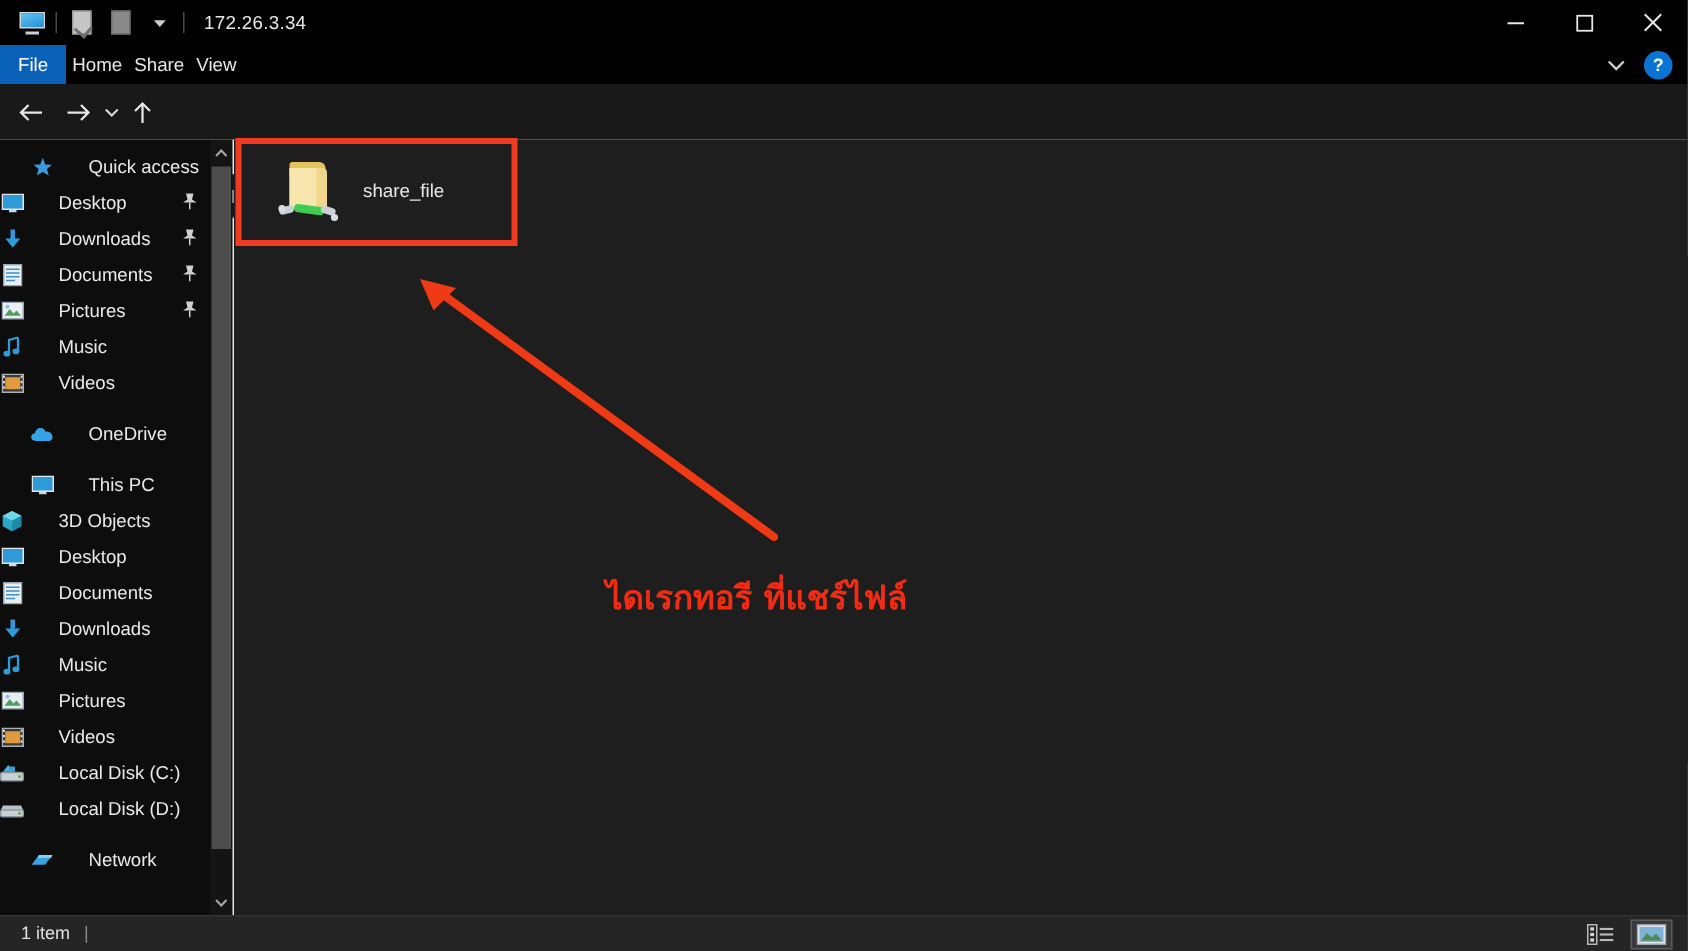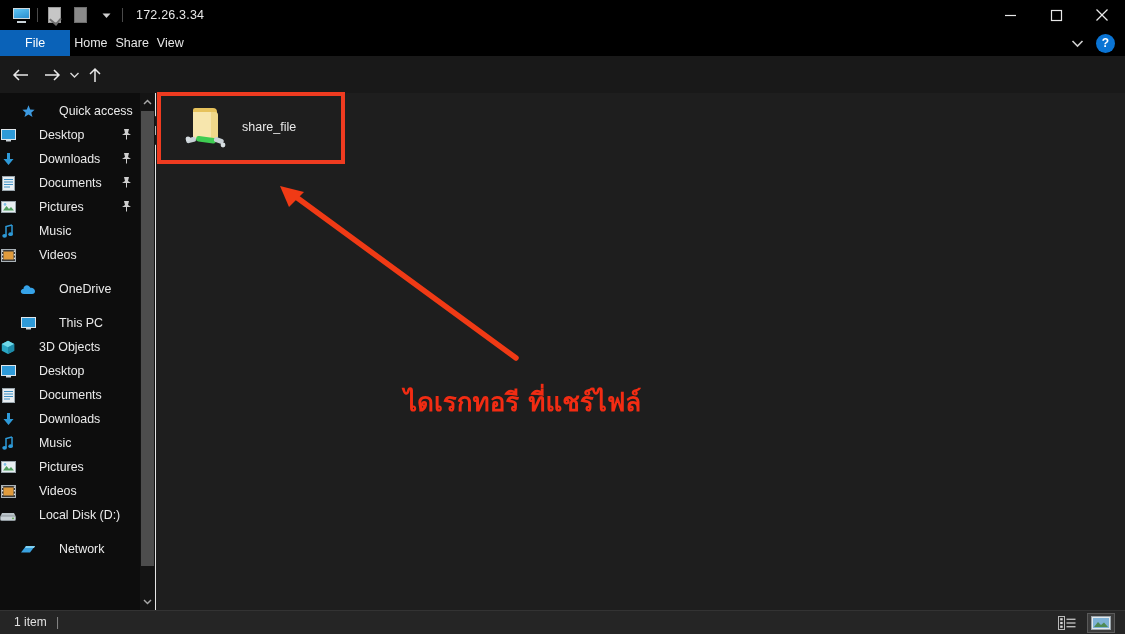--- a/index.html
+++ b/index.html
@@ -32,21 +32,21 @@
   .wincontrols { position: absolute; right: 0; top: 0; display: flex; height: 30px; }
   .wc { width: 46px; height: 30px; display: flex; align-items: center; justify-content: center; }
   .wc svg { display:block; }
 
   
   .ribbon {
     position: absolute; left: 0; top: 30px; width: 1125px; height: 26px;
     background: #000; display: flex; align-items: stretch;
   }
   .tab { height: 26px; display:flex; align-items:center; padding: 0 4px; color: #e6e6e6; font-size: 12.5px; }
-  .tab.file { background: #0a62b8; color: #fff; padding: 0 25px; }
+  .tab.file { background: #0a62b8; color: #fff; padding: 0 12px; }
   .ribbon-right { position: absolute; right: 2px; top: 0; height: 26px; display: flex; align-items: center; gap: 6px; }
   .collapse-chev { width: 26px; height: 26px; display: flex; align-items: center; justify-content: center; }
   .help-btn { width: 19px; height: 19px; border-radius: 50%; background: #0a74d4; color: #fff;
     display:flex; align-items:center; justify-content:center; font-size: 12px; font-weight: bold; margin-right: 8px; }
 
   
   .addrrow { position: absolute; left: 0; top: 56px; width: 1125px; height: 37px; background: #191919; }
   .navbtn { position:absolute; top:0; height: 37px; display:flex; align-items:center; justify-content:center; }
   .nav-back { left: 6px; width: 28px; }
   .nav-fwd  { left: 38px; width: 28px; }
@@ -97,21 +97,21 @@
   .sf-back { position:absolute; left: 13px; top: 3px; width: 24px; height: 9px; background: #e6c25c; border-radius: 2px 4px 0 0; }
   .sf-body { position:absolute; left: 13px; top: 7px; width: 25px; height: 27px; background: #f0d88a;
      border-radius: 1px 3px 2px 2px; }
   .sf-flap { position:absolute; left: 13px; top: 7px; width: 18px; height: 27px; background: #f7e6ad; }
   .sf-hand { position:absolute; left: 2px; top: 28px; width: 46px; height: 16px; }
   .filelabel { color: #e8e8e8; font-size: 12.5px; margin-left: 10px; }
 
   .redbox { position: absolute; left: 157px; top: 92px; width: 188px; height: 72px; border: 4px solid #ef3b20; }
 
   .annot-text {
-    position: absolute; left: 404px; top: 381px; color: #f22c13; font-size: 26px; font-weight: bold;
+    position: absolute; left: 404px; top: 381px; color: #f22c13; font-size: 22px; font-weight: bold;
     font-family: "DejaVu Sans", "Liberation Sans", sans-serif; letter-spacing: 0px; white-space: nowrap;
   }
   .arrow-svg { position: absolute; left: 260px; top: 170px; }
 
   
   .statusbar { position: absolute; left: 0; top: 610px; width: 1125px; height: 24px; background: #252525; border-top: 1px solid #333; }
   .status-text { position:absolute; left: 14px; top: 4px; color: #e0e0e0; font-size: 12px; }
   .status-div { position:absolute; left: 56px; top: 4px; color: #8a8a8a; font-size: 12px; }
   .view-btns { position: absolute; right: 10px; top: 2px; display: flex; align-items: center; gap: 6px; }
   .vb { width: 28px; height: 20px; display: flex; align-items: center; justify-content: center; }
@@ -442,20 +442,31 @@
             <rect x="1" y="5" width="1.2" height="1.5" fill="#e6e6e6"></rect>
             <rect x="1" y="8.6" width="1.2" height="1.5" fill="#e6e6e6"></rect>
             <rect x="12.8" y="1.4" width="1.2" height="1.5" fill="#e6e6e6"></rect>
             <rect x="12.8" y="5" width="1.2" height="1.5" fill="#e6e6e6"></rect>
             <rect x="12.8" y="8.6" width="1.2" height="1.5" fill="#e6e6e6"></rect>
           </svg>
       </span>
       <span>Videos</span>
     </div>
 
+    <div class="nav-item lvl1">
+      <span class="ico">
+        <svg width="16" height="13" viewBox="0 0 16 13">
+            <rect x="0.5" y="6" width="15" height="5.5" rx="1" fill="#c9d1d6" stroke="#8e979d"></rect>
+            <circle cx="13" cy="8.7" r="1" fill="#5aa84a"></circle>
+            <path d="M2 5.5 L5.5 1 L9 5.5 Z" fill="#4bb3e0"></path>
+            <rect x="6" y="2" width="4" height="3.5" fill="#3ca0d4"></rect>
+          </svg>
+      </span>
+      <span>Local Disk (C:)</span>
+    </div>
 
     <div class="nav-item lvl1">
       <span class="ico">
         <svg width="16" height="13" viewBox="0 0 16 13">
             <path d="M2 4 L14 4 L15.5 7 L0.5 7 Z" fill="#b9c2c8"></path>
             <rect x="0.5" y="7" width="15" height="4.5" rx="1" fill="#c9d1d6" stroke="#8e979d"></rect>
             <circle cx="13" cy="9.3" r="0.9" fill="#5aa84a"></circle>
           </svg>
       </span>
       <span>Local Disk (D:)</span>

